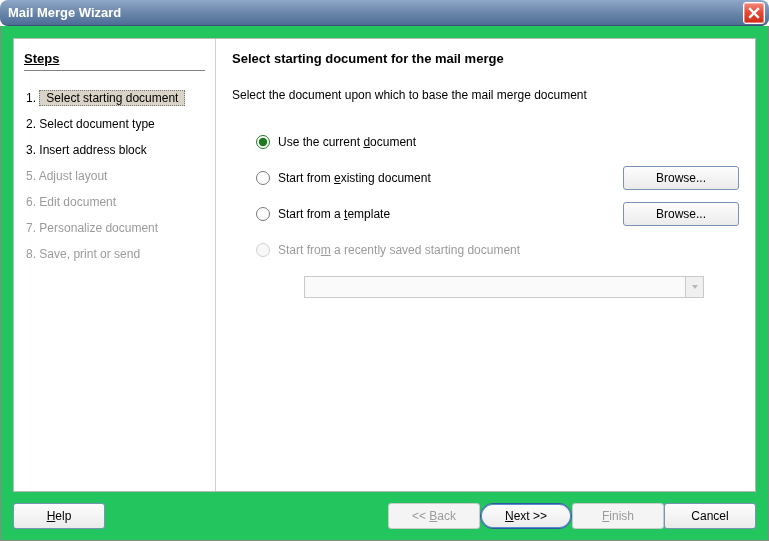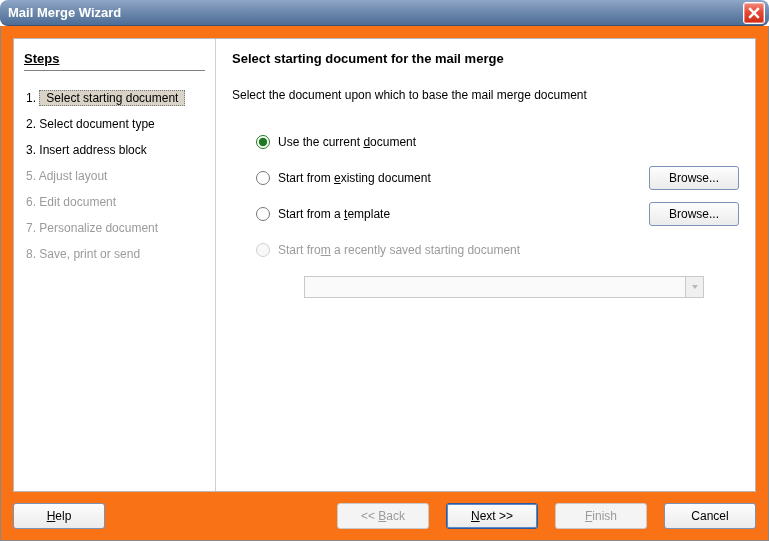--- a/index.html
+++ b/index.html
@@ -38,21 +38,21 @@
   }
   .titlebar .close-btn svg { width: 12px; height: 12px; }
 
   
   .client {
     display: flex;
     flex-direction: column;
     height: calc(541px - 26px);
     border: 1px solid #888;
     border-top: none;
-    background: #f97316;
+    background: #22c55e;
   }
   .main-area {
     flex: 1;
     display: flex;
     margin: 12px 12px 0 12px;
     border: 1px solid #b7b7b7;
     background: #fff;
     min-height: 0;
   }
 
@@ -115,21 +115,21 @@
     align-items: center;
     flex: 1;
   }
   .radio-row input[type="radio"] {
     margin: 0 8px 0 0;
     accent-color: #1f7a1f;
     width: 14px; height: 14px;
   }
   .radio-row.disabled { color: #9b9b9b; }
   .browse-btn {
-    width: 90px; height: 24px;
+    width: 116px; height: 24px;
     background: linear-gradient(to bottom, #fdfdfd, #ebebeb);
     border: 1px solid #7a94b8;
     border-radius: 3px;
     font-size: 12px;
     cursor: pointer;
     margin-left: 8px;
   }
   .browse-btn:disabled {
     color: #9b9b9b;
     border-color: #c9c9c9;
@@ -174,24 +174,25 @@
   }
   .btn:disabled {
     color: #9b9b9b;
     border-color: #c9c9c9;
     background: #f4f4f4;
     cursor: default;
   }
   .btn.default {
     border-color: #2a5aa0;
     box-shadow: inset 0 0 0 1px #5a8acb;
+    border-radius: 13px;
   }
   .btn.help { margin-right: auto; }
 
-  .right-buttons { display: flex; gap: 17px; }
+  .right-buttons { display: flex; gap: 0; }
 
   .u { text-decoration: underline; }
 </style>
 </head>
 <body>
 
 <div class="titlebar">
   <span class="title">Mail Merge Wizard</span>
   <div class="close-btn">
     <svg viewBox="0 0 10 10">

